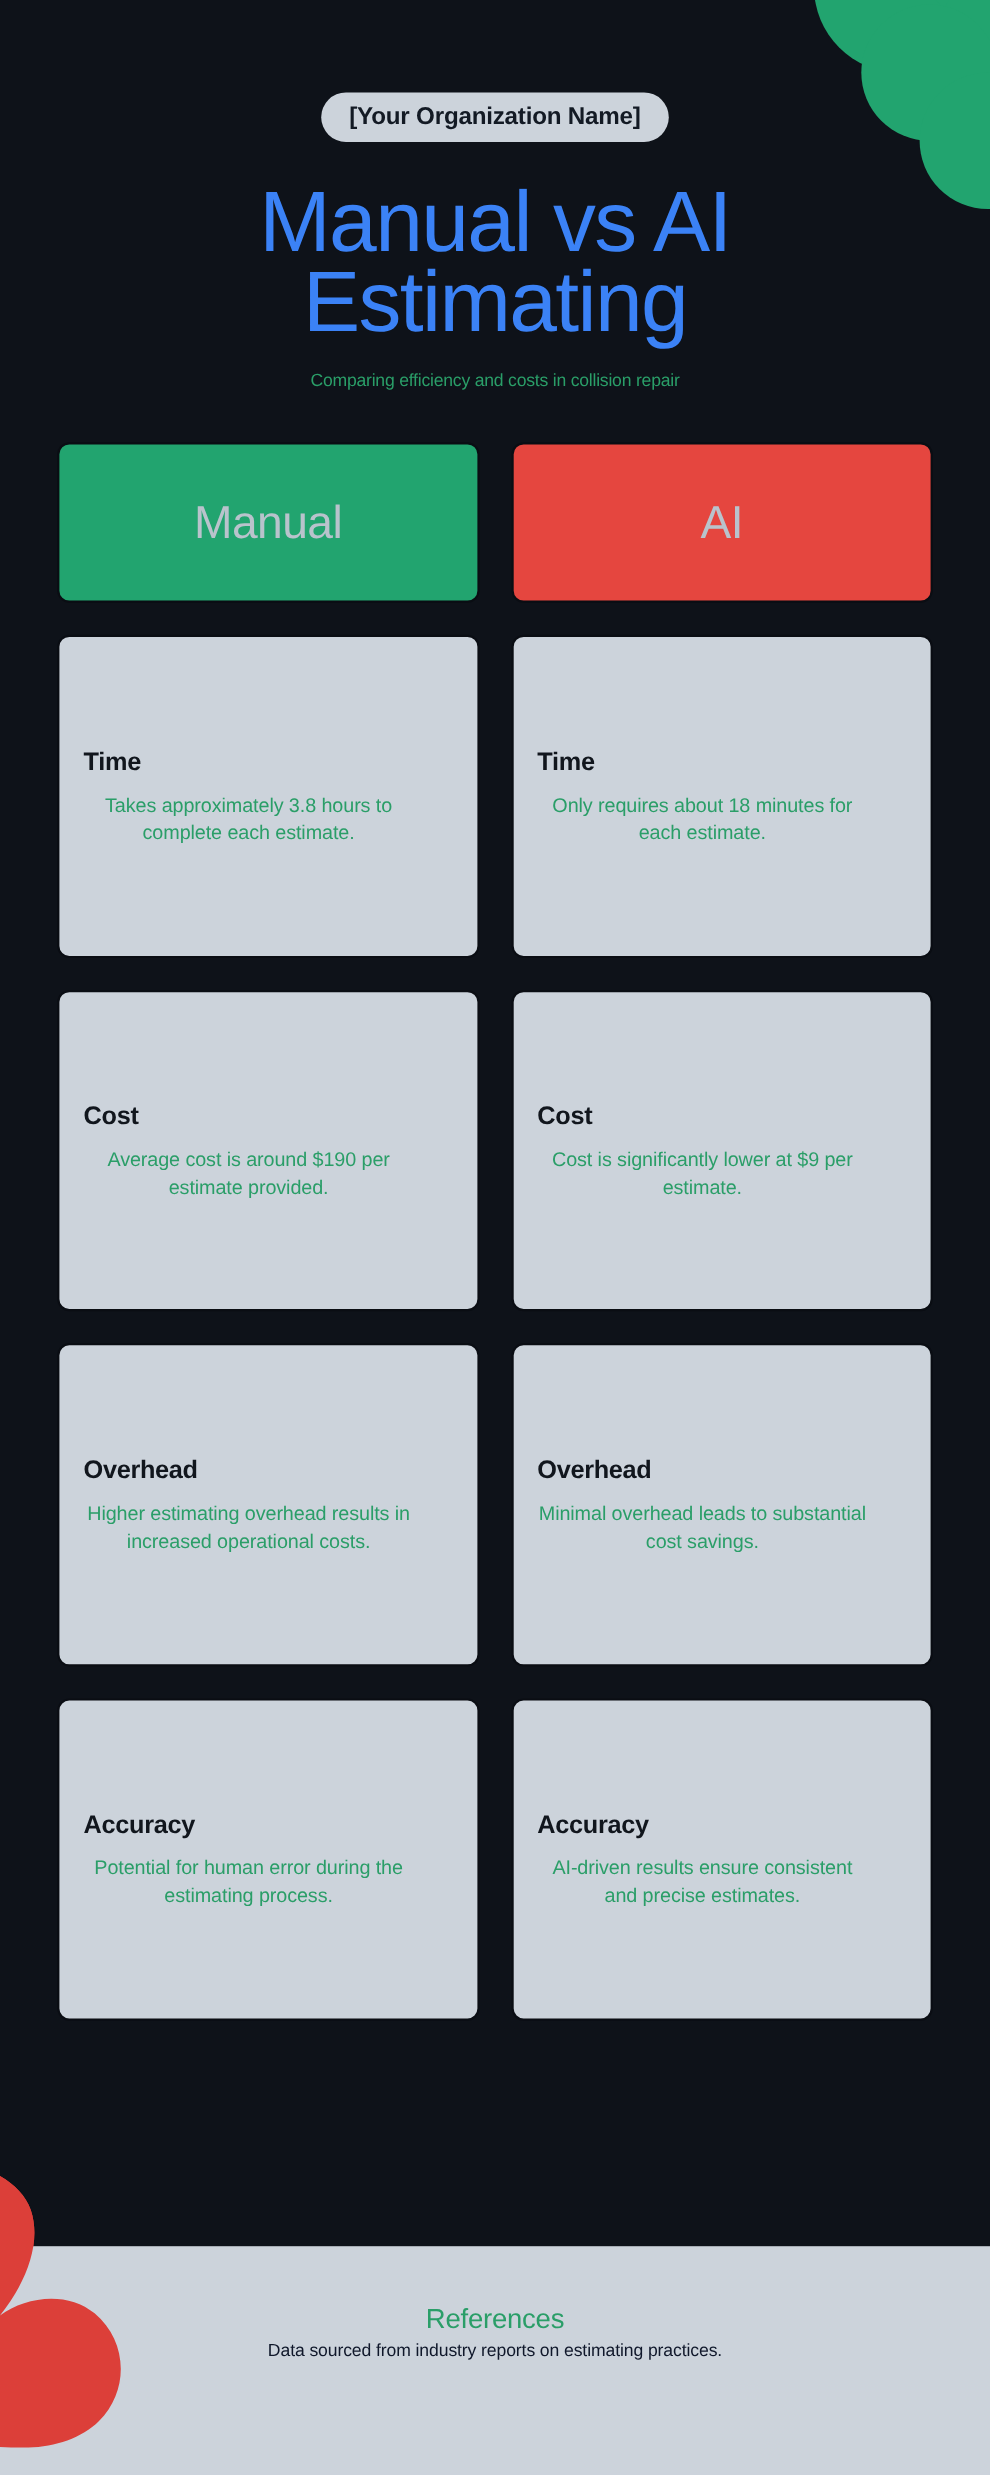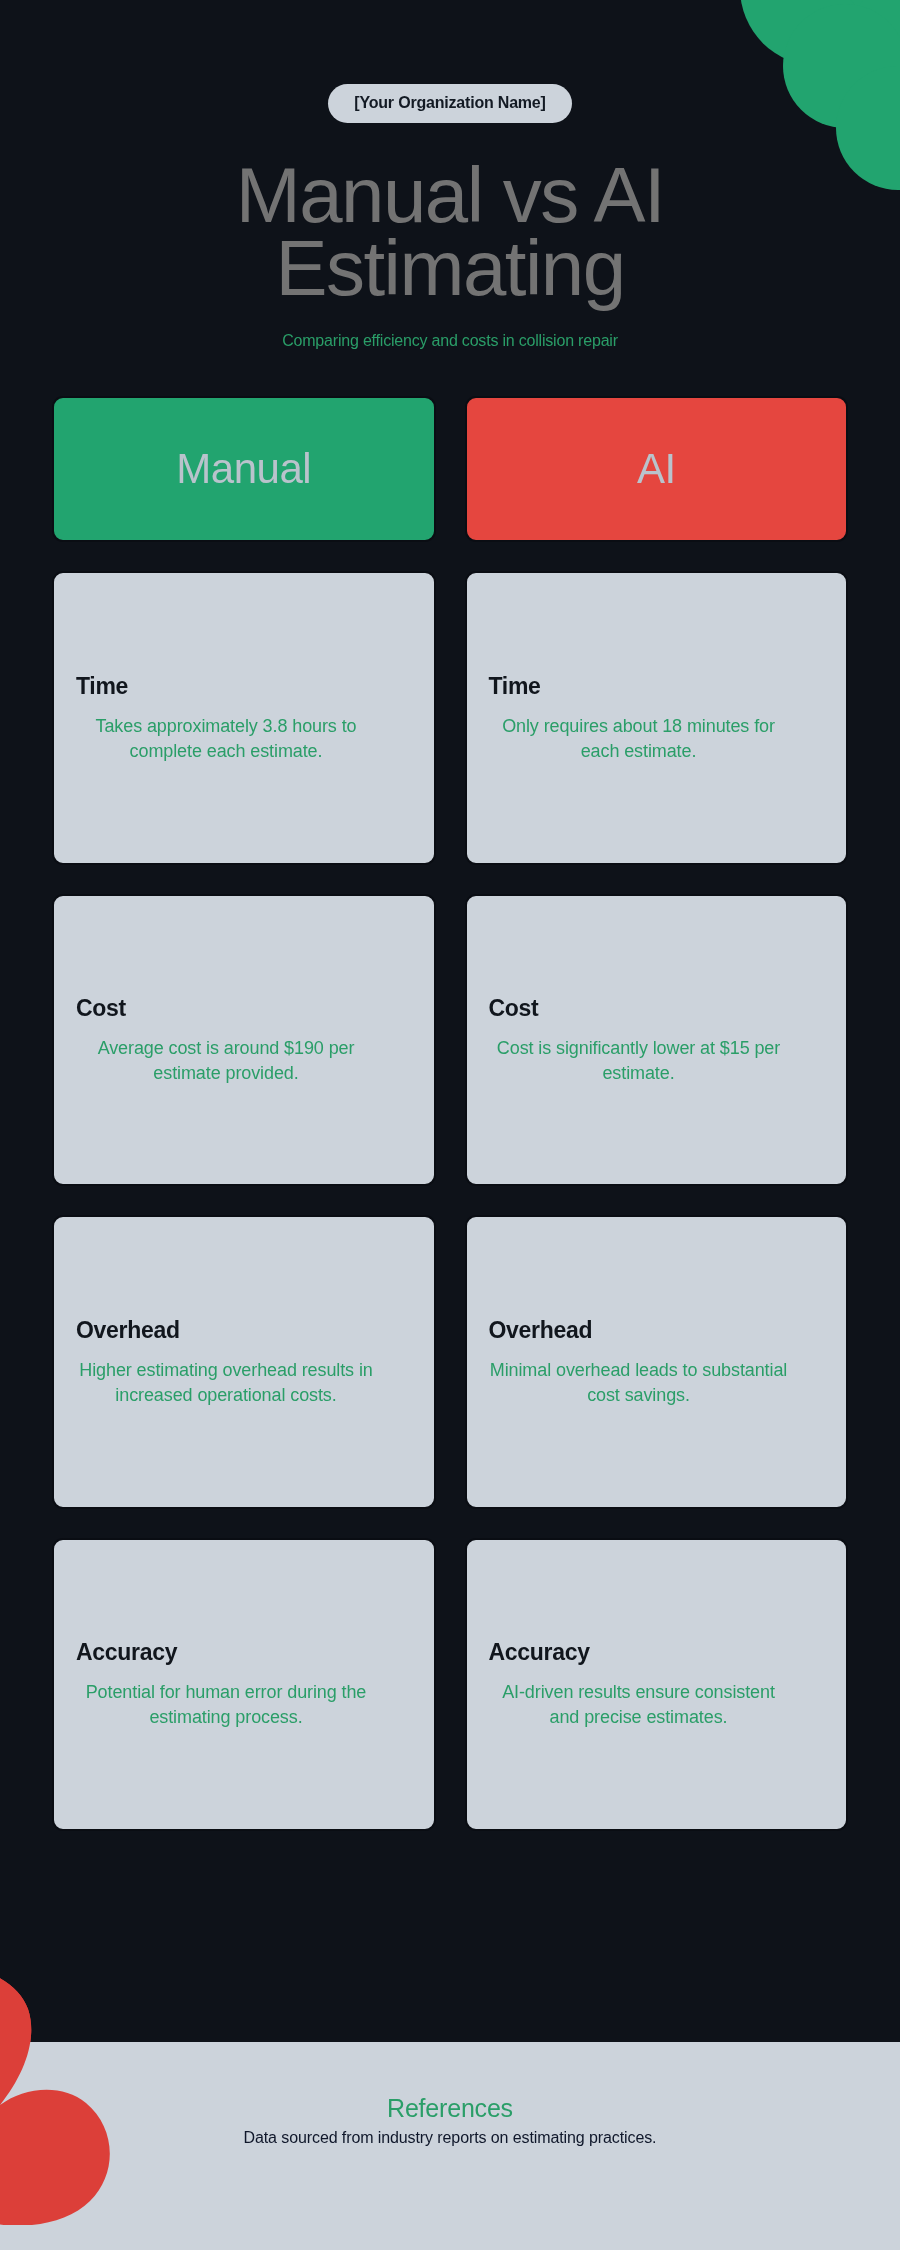--- a/index.html
+++ b/index.html
@@ -47,32 +47,32 @@
     position: relative;
     z-index: 3;
     padding-top: 84px;
     text-align: center;
   }
 
   .org-badge {
     display: inline-block;
     background: #ccd3db;
     color: #131a24;
-    font-size: 16px;
+    font-size: 22px;
     font-weight: bold;
     letter-spacing: -0.2px;
     padding: 11px 26px 12px;
     border-radius: 999px;
     line-height: 1;
     text-align: center;
   }
 
   .main-title {
     margin-top: 36px;
-    color: #737373;
+    color: #3b82f6;
     font-size: 78px;
     font-weight: 300;
     line-height: 0.93;
     letter-spacing: -1.5px;
     padding: 0 56px;
   }
 
   .subtitle {
     margin-top: 28px;
     color: #2a9e68;
@@ -221,21 +221,21 @@
       <div class="cell-title">Time</div>
       <div class="cell-desc">Only requires about 18 minutes for each estimate.</div>
     </div>
 
     <div class="cell r2">
       <div class="cell-title">Cost</div>
       <div class="cell-desc">Average cost is around $190 per estimate provided.</div>
     </div>
     <div class="cell r2">
       <div class="cell-title">Cost</div>
-      <div class="cell-desc">Cost is significantly lower at $15 per estimate.</div>
+      <div class="cell-desc">Cost is significantly lower at $9 per estimate.</div>
     </div>
 
     <div class="cell r3">
       <div class="cell-title">Overhead</div>
       <div class="cell-desc">Higher estimating overhead results in increased operational costs.</div>
     </div>
     <div class="cell r3">
       <div class="cell-title">Overhead</div>
       <div class="cell-desc">Minimal overhead leads to substantial cost savings.</div>
     </div>

